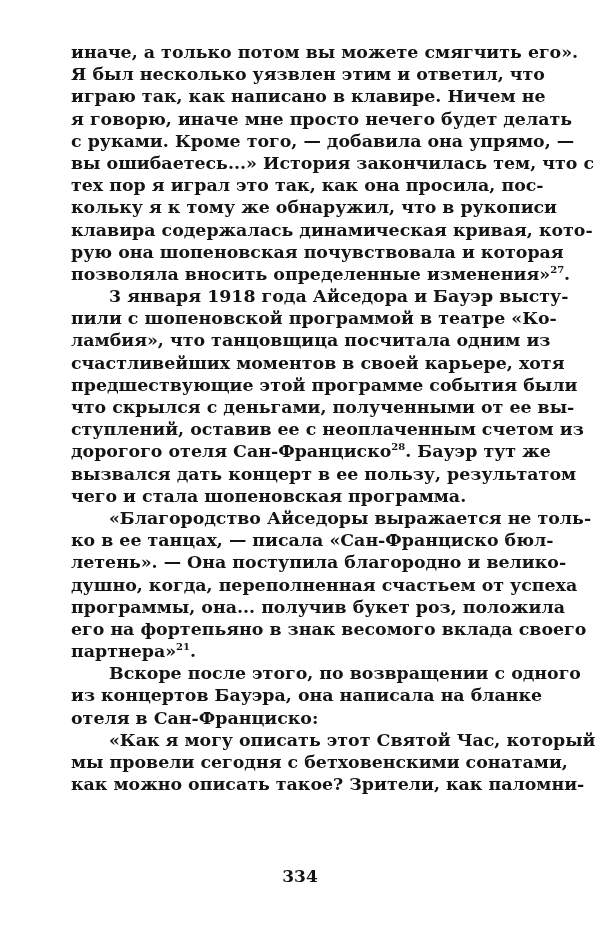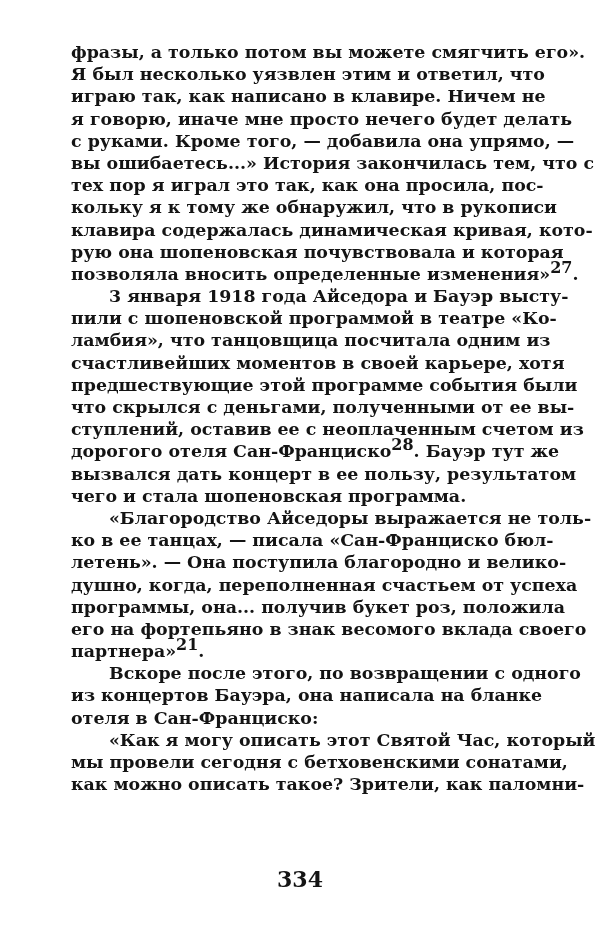--- a/index.html
+++ b/index.html
@@ -8,33 +8,33 @@
     position: absolute; left: 71px; top: 41px; width: 458px;
     font-family: "DejaVu Serif", serif;
     font-size: 17.4px;
     line-height: 22.2px;
     color: #141414;
     font-weight: bold;
   }
   .line { display: block; white-space: nowrap; text-align: justify; text-align-last: justify; height: 22.2px; }
   .line.last { text-align-last: left; }
   .line.indent { padding-left: 38px; }
-  sup { font-size: 16px; line-height: 0; vertical-align: 7px; }
+  sup { font-size: 10px; line-height: 0; vertical-align: 7px; }
   .pagenum {
     position: absolute; left: 0; width: 600px; top: 866px; text-align: center;
-    font-family: "DejaVu Serif", serif; font-weight: bold; font-size: 22px; color: #141414;
+    font-family: "DejaVu Serif", serif; font-weight: bold; font-size: 17px; color: #141414;
   }
 </style>
 </head>
 <body>
 
 <div class="page">
 
   <div>
-    <span class="line">фразы, а только потом вы можете смягчить его».</span>
+    <span class="line">иначе, а только потом вы можете смягчить его».</span>
     <span class="line">Я был несколько уязвлен этим и ответил, что</span>
     <span class="line">играю так, как написано в клавире. Ничем не</span>
     <span class="line">я говорю, иначе мне просто нечего будет делать</span>
     <span class="line">с руками. Кроме того, — добавила она упрямо, —</span>
     <span class="line">вы ошибаетесь...» История закончилась тем, что с</span>
     <span class="line">тех пор я играл это так, как она просила, пос-</span>
     <span class="line">кольку я к тому же обнаружил, что в рукописи</span>
     <span class="line">клавира содержалась динамическая кривая, кото-</span>
     <span class="line">рую она шопеновская почувствовала и которая</span>
     <span class="line last"><span>позволяла вносить определенные изменения»</span><sup>27</sup><span>.</span></span>

